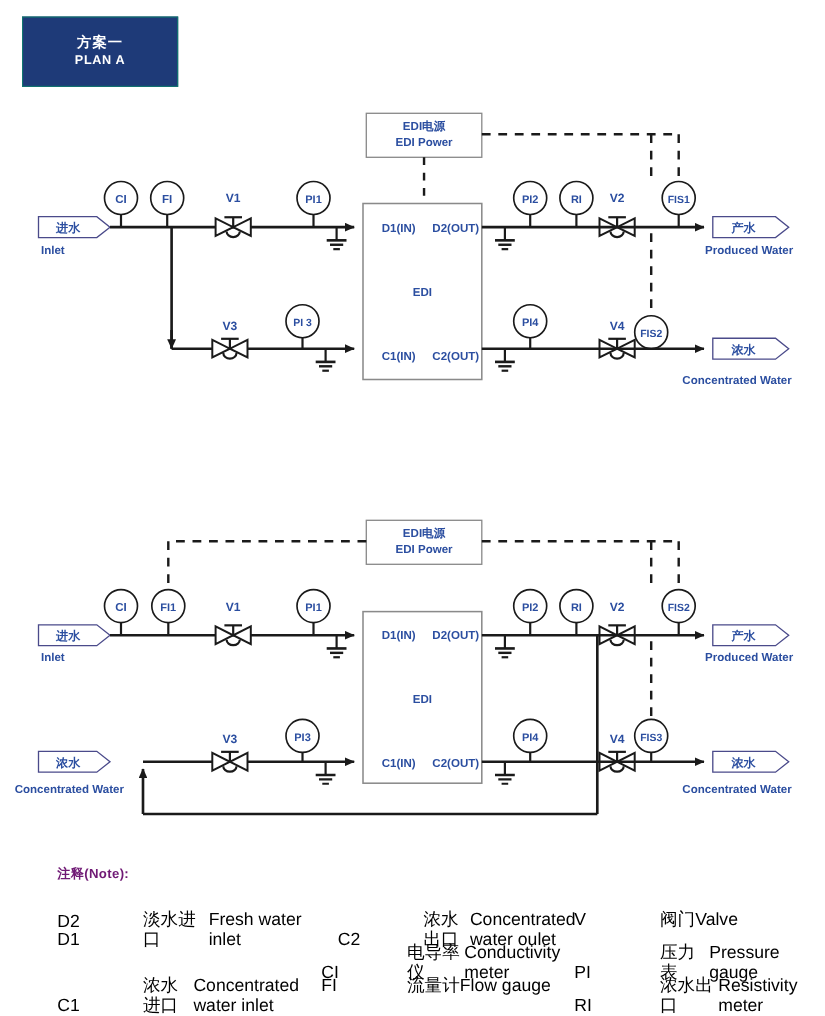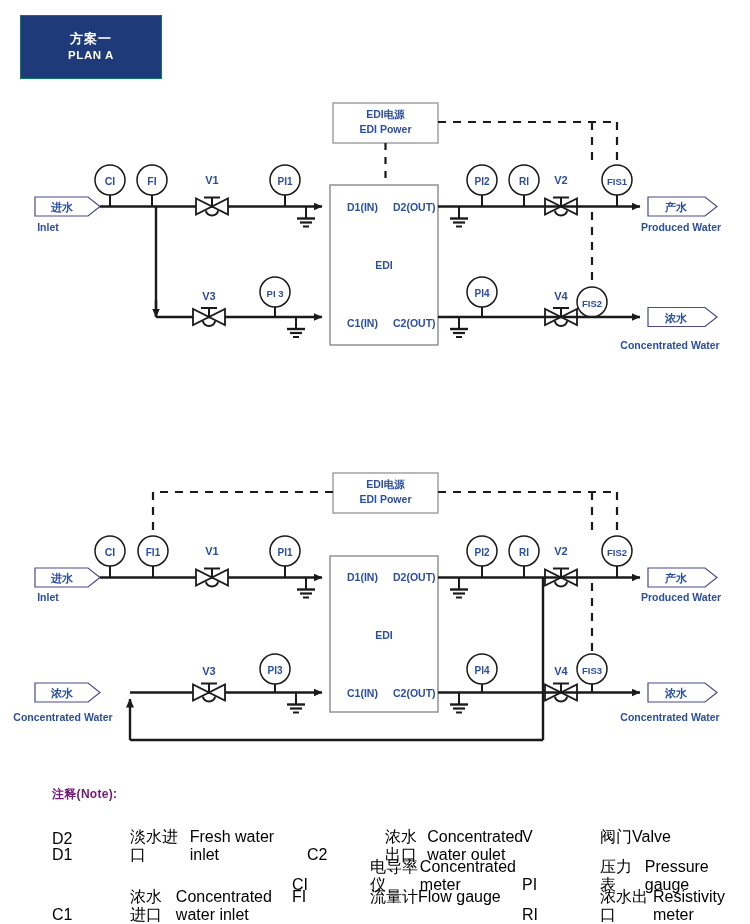--- a/index.html
+++ b/index.html
@@ -308,21 +308,21 @@
       <span class="en">Concentrated water oulet</span>
     </span>
   </div>
   <div class="legend-row" style="left:292px;top:858px;">
     <span class="lg-left">
       <span class="code">CI</span>
       <span class="dash" style="width:42px;margin-left:10px;"></span>
     </span>
     <span class="lg-right" style="width:160px;">
       <span class="cn">电导率仪</span>
-      <span class="en">Concentrated meter</span>
+      <span class="en">Conductivity meter</span>
     </span>
   </div>
   <div class="legend-row" style="left:292px;top:888px;">
     <span class="lg-left">
       <span class="code">FI</span>
       <span class="dash" style="width:42px;margin-left:10px;"></span>
     </span>
     <span class="lg-right" style="width:160px;">
       <span class="cn">流量计</span>
       <span class="en">Flow gauge</span>

